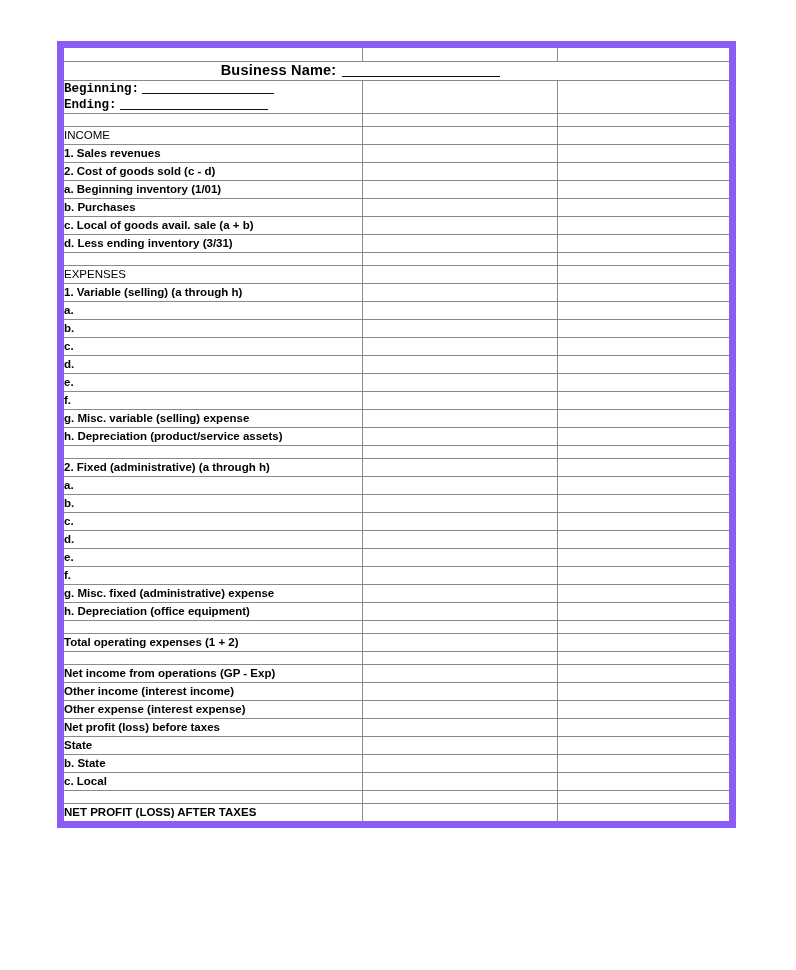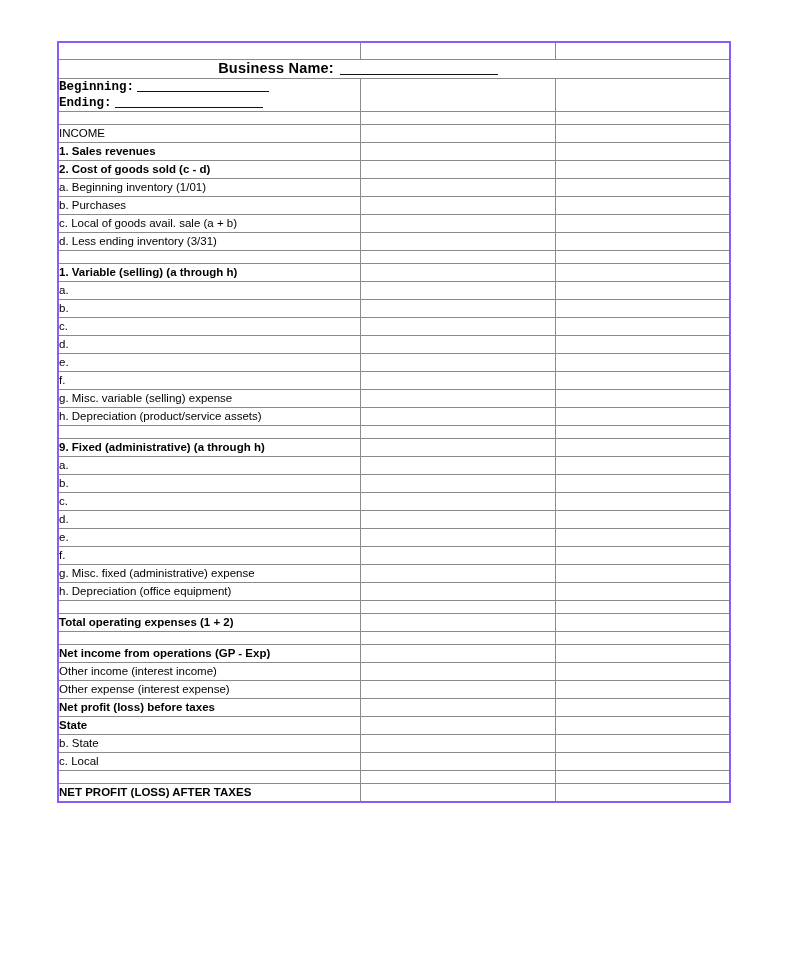--- a/index.html
+++ b/index.html
@@ -20,21 +20,21 @@
     height: 970px;
     background: #ffffff;
   }
   table.form {
     position: absolute;
     left: 57px;
     top: 41px;
     width: 672px;
     border-collapse: collapse;
     table-layout: fixed;
-    border: 2px solid #8b5cf6;
+    border: 7px solid #8b5cf6;
     background: #ffffff;
   }
   table.form td {
     border: 1px solid #8a8a8a;
     height: 18px;
     padding: 0 0 0 0;
     font-size: 11.5px;
     line-height: 17px;
     vertical-align: middle;
     background: #ffffff;
@@ -59,21 +59,21 @@
   td.amt2 {
     border-right: 2px solid #111111;
   }
   td.shade { background: #cccccc; }
 
   tr.blankrow td { height: 13px; }
 
   
   .ind0 { padding-left: 3px; margin-left: 36px; }
   .ind1 { padding-left: 16px; }
-  .ind2 { padding-left: 30px; }
+  .ind2 { padding-left: 30px; font-weight: bold; }
   .bold { font-weight: bold; }
 
   
   tr.toprow td { height: 17px; }
 
   td.titlecell {
     border-left: 2px solid #111111;
     border-right: 2px solid #111111;
     height: 32px;
     text-align: center;
@@ -211,20 +211,25 @@
         <td class="amt2 shade"></td>
       </tr>
 
 
       <tr class="blankrow">
         <td class="label"></td>
         <td class="amt1 shade"></td>
         <td class="amt2 shade"></td>
       </tr>
 
+      <tr>
+        <td class="label ind0">EXPENSES</td>
+        <td class="amt1 shade"></td>
+        <td class="amt2 shade"></td>
+      </tr>
 
       <tr>
         <td class="label ind1 bold">1. Variable (selling) (a through h)</td>
         <td class="amt1 shade"></td>
         <td class="amt2"></td>
       </tr>
 
       <tr>
         <td class="label ind2">a.</td>
         <td class="amt1"></td>
@@ -266,21 +271,21 @@
         <td class="amt2 shade"></td>
       </tr>
 
       <tr class="blankrow">
         <td class="label"></td>
         <td class="amt1 shade"></td>
         <td class="amt2 shade"></td>
       </tr>
 
       <tr>
-        <td class="label ind1 bold">9. Fixed (administrative) (a through h)</td>
+        <td class="label ind1 bold">2. Fixed (administrative) (a through h)</td>
         <td class="amt1 shade"></td>
         <td class="amt2"></td>
       </tr>
 
       <tr>
         <td class="label ind2">a.</td>
         <td class="amt1"></td>
         <td class="amt2 shade"></td>
       </tr>
       <tr>

